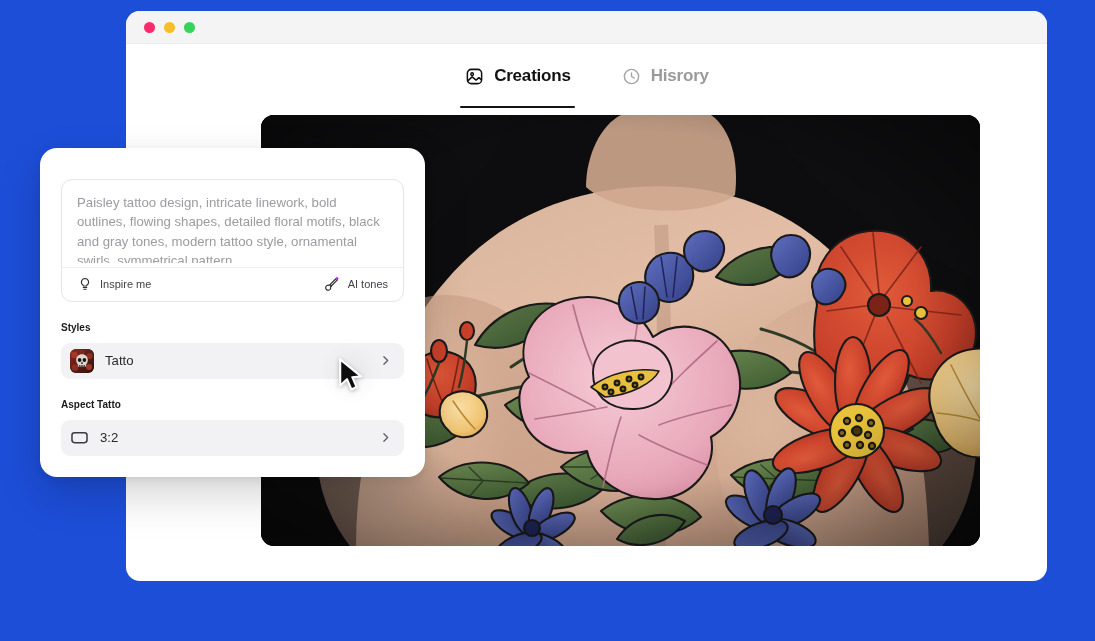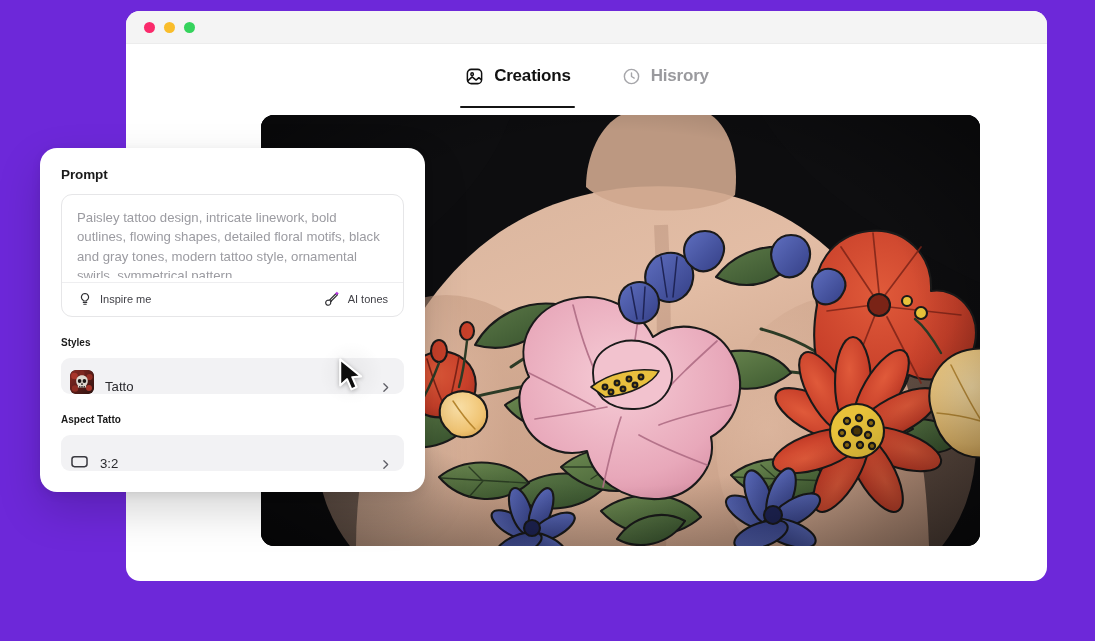--- a/index.html
+++ b/index.html
@@ -11,21 +11,21 @@
     overflow: hidden;
     background: #000000;
     font-family: "Liberation Sans", sans-serif;
     -webkit-font-smoothing: antialiased;
   }
 
   .stage {
     position: relative;
     width: 1095px;
     height: 641px;
-    background: #6d28d9;
+    background: #1d4ed8;
   }
 
   
   .app-window {
     position: absolute;
     left: 126px;
     top: 11px;
     width: 921px;
     height: 570px;
     background: #ffffff;
@@ -174,21 +174,21 @@
     font-weight: 700;
     color: #1a1a1a;
   }
 
   .row-select {
     margin-top: 10px;
     height: 36px;
     background: #f2f2f4;
     border-radius: 9px;
     display: flex;
-    align-items: flex-end;
+    align-items: center;
     padding: 0 12px 0 9px;
     cursor: pointer;
     user-select: none;
   }
   .row-select .row-value {
     font-size: 13.2px;
     color: #2a2a2e;
     margin-left: 11px;
     flex: 1;
   }
@@ -491,21 +491,20 @@
         </g>
 
         <rect width="719" height="431" fill="url(#vign)"></rect>
       </svg>
     </div>
 
   </div>
 
   <div class="prompt-panel">
 
-    <div class="section-title">Prompt</div>
 
     <div class="prompt-box">
       <textarea class="prompt-text" rows="3" placeholder="Describe your image..." style="">Paisley tattoo design, intricate linework, bold outlines, flowing shapes, detailed floral motifs, black and gray tones, modern tattoo style, ornamental swirls, symmetrical pattern</textarea>
 
       <div class="prompt-actions">
         <button class="pill">
           <span class="glyph">
             <svg width="14" height="14" viewBox="0 0 24 24" fill="none" stroke="#2f2f33" stroke-width="1.9" stroke-linecap="round" stroke-linejoin="round">
               <path d="M9 18h6"></path>
               <path d="M10 21h4"></path>

